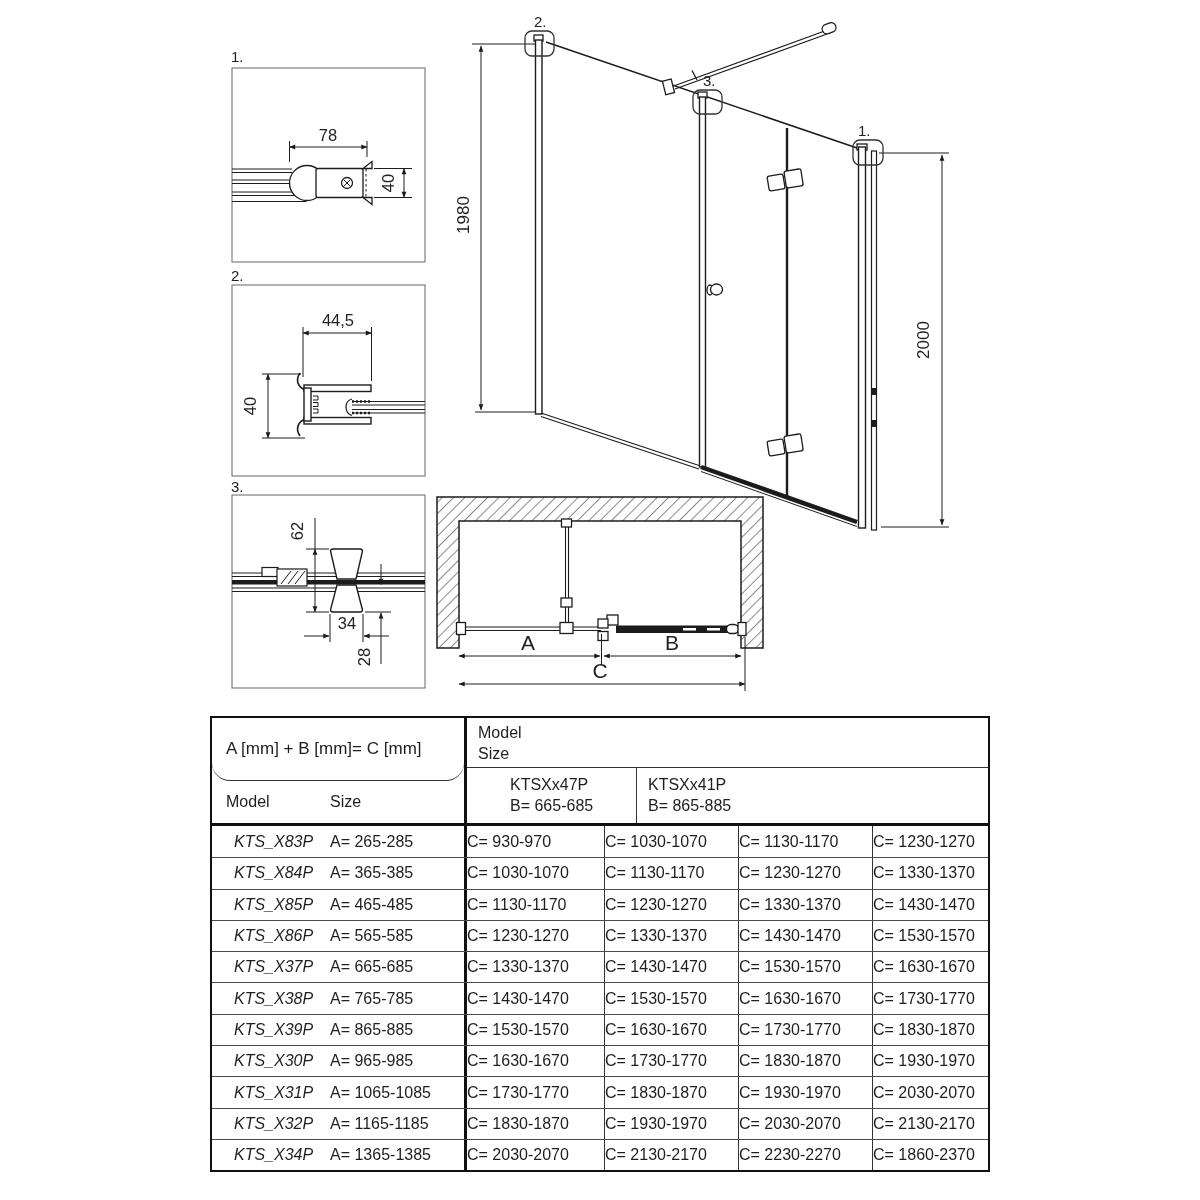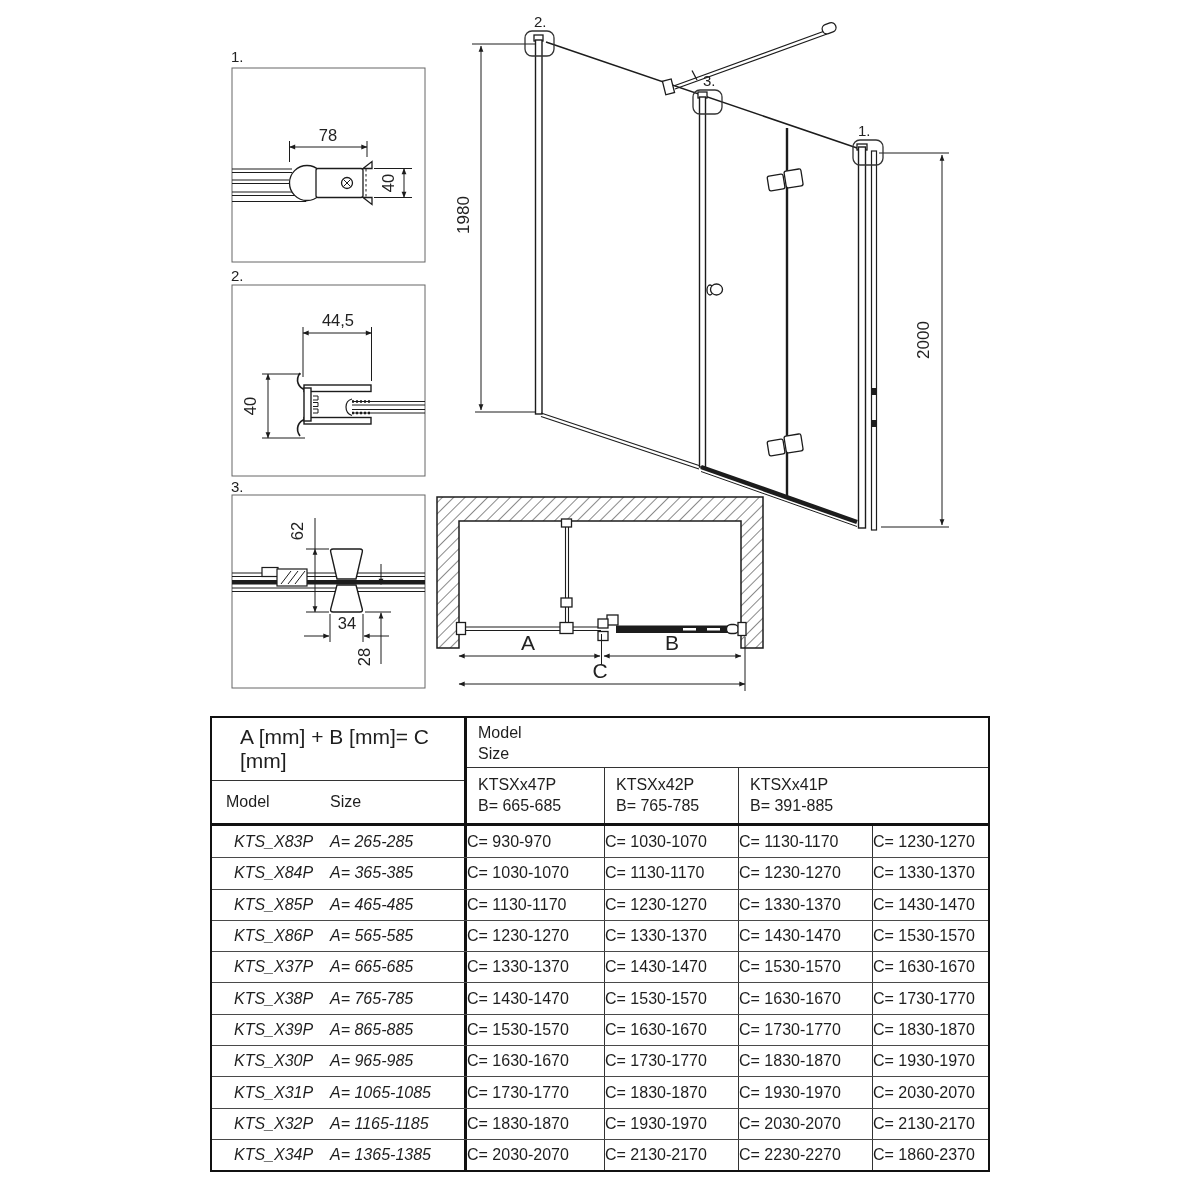--- a/index.html
+++ b/index.html
@@ -7,35 +7,35 @@
           font-family:"Liberation Sans",sans-serif;color:#1e1e1e;overflow:hidden;}
   svg text{font-family:"Liberation Sans",sans-serif;fill:#222;}
   .dwg{position:absolute;left:0;top:0;}
 
   
   .tbl{position:absolute;left:210px;top:716px;width:780px;border:2px solid #111;
        box-sizing:border-box;background:#fff;font-size:16px;}
   .thead{display:grid;grid-template-columns:255px 1fr;}
   .head-left{border-right:3px solid #111;box-sizing:border-box;}
   .head-ab{height:63px;border-bottom:1px solid #333;display:flex;align-items:center;
-           padding-left:28px;font-size:21px;box-sizing:border-box;}
+           padding-left:14px;font-size:17px;box-sizing:border-box;border-radius:18px;}
   .head-ms{height:42px;display:grid;grid-template-columns:110px 1fr;align-items:center;box-sizing:border-box;}
   .head-ms .m{padding-left:14px;} .head-ms .s{padding-left:8px;}
   .head-right{display:flex;flex-direction:column;}
   .head-title{height:50px;border-bottom:1px solid #333;padding:4px 0 0 11px;line-height:21px;box-sizing:border-box;}
-  .head-cols{height:55px;display:grid;grid-template-columns:137px 134px 134px 1fr;}
+  .head-cols{height:55px;display:grid;grid-template-columns:137px 134px 134px 1fr;margin-left:32px;}
   .hcol{padding:6px 0 0 11px;line-height:21px;box-sizing:border-box;white-space:nowrap;}
   .hcol + .hcol{border-left:1px solid #333;}
   .tbody{border-top:3px solid #111;}
   .trow{display:grid;grid-template-columns:110px 145px 137px 134px 134px 1fr;height:31.3px;
         align-items:center;box-sizing:border-box;}
   .trow + .trow{border-top:1px solid #4a4a4a;}
   .trow div{white-space:nowrap;box-sizing:border-box;height:100%;display:flex;align-items:center;}
   .c-model{padding-left:22px;font-style:italic;}
-  .c-size{padding-left:8px;border-right:3px solid #111;font-style:italic;}
+  .c-size{padding-left:8px;border-right:3px solid #111;}
   .c-val{padding-left:0;}
   .c-val + .c-val{border-left:1px solid #333;}
   .c-size{border-right:3px solid #111;}
 </style>
 </head>
 <body>
 
 <div class="canvas">
 
 <svg class="dwg" width="1200" height="712" viewBox="0 0 1200 712">
@@ -251,28 +251,24 @@
         <div>Model</div>
         <div>Size</div>
       </div>
       <div class="head-cols">
 
           <div class="hcol">
             <div>KTSXx47P</div>
             <div>B= 665-685</div>
           </div>
 
-          <div class="hcol">
-            <div>KTSXx42P</div>
-            <div>B= 765-785</div>
-          </div>
 
           <div class="hcol">
             <div>KTSXx41P</div>
-            <div>B= 391-885</div>
+            <div>B= 865-885</div>
           </div>
 
         </div>
     </div>
   </div>
   <div class="tbody">
 
       <div class="trow">
         <div class="c-model">KTS_X83P</div>
         <div class="c-size">A= 265-285</div>

